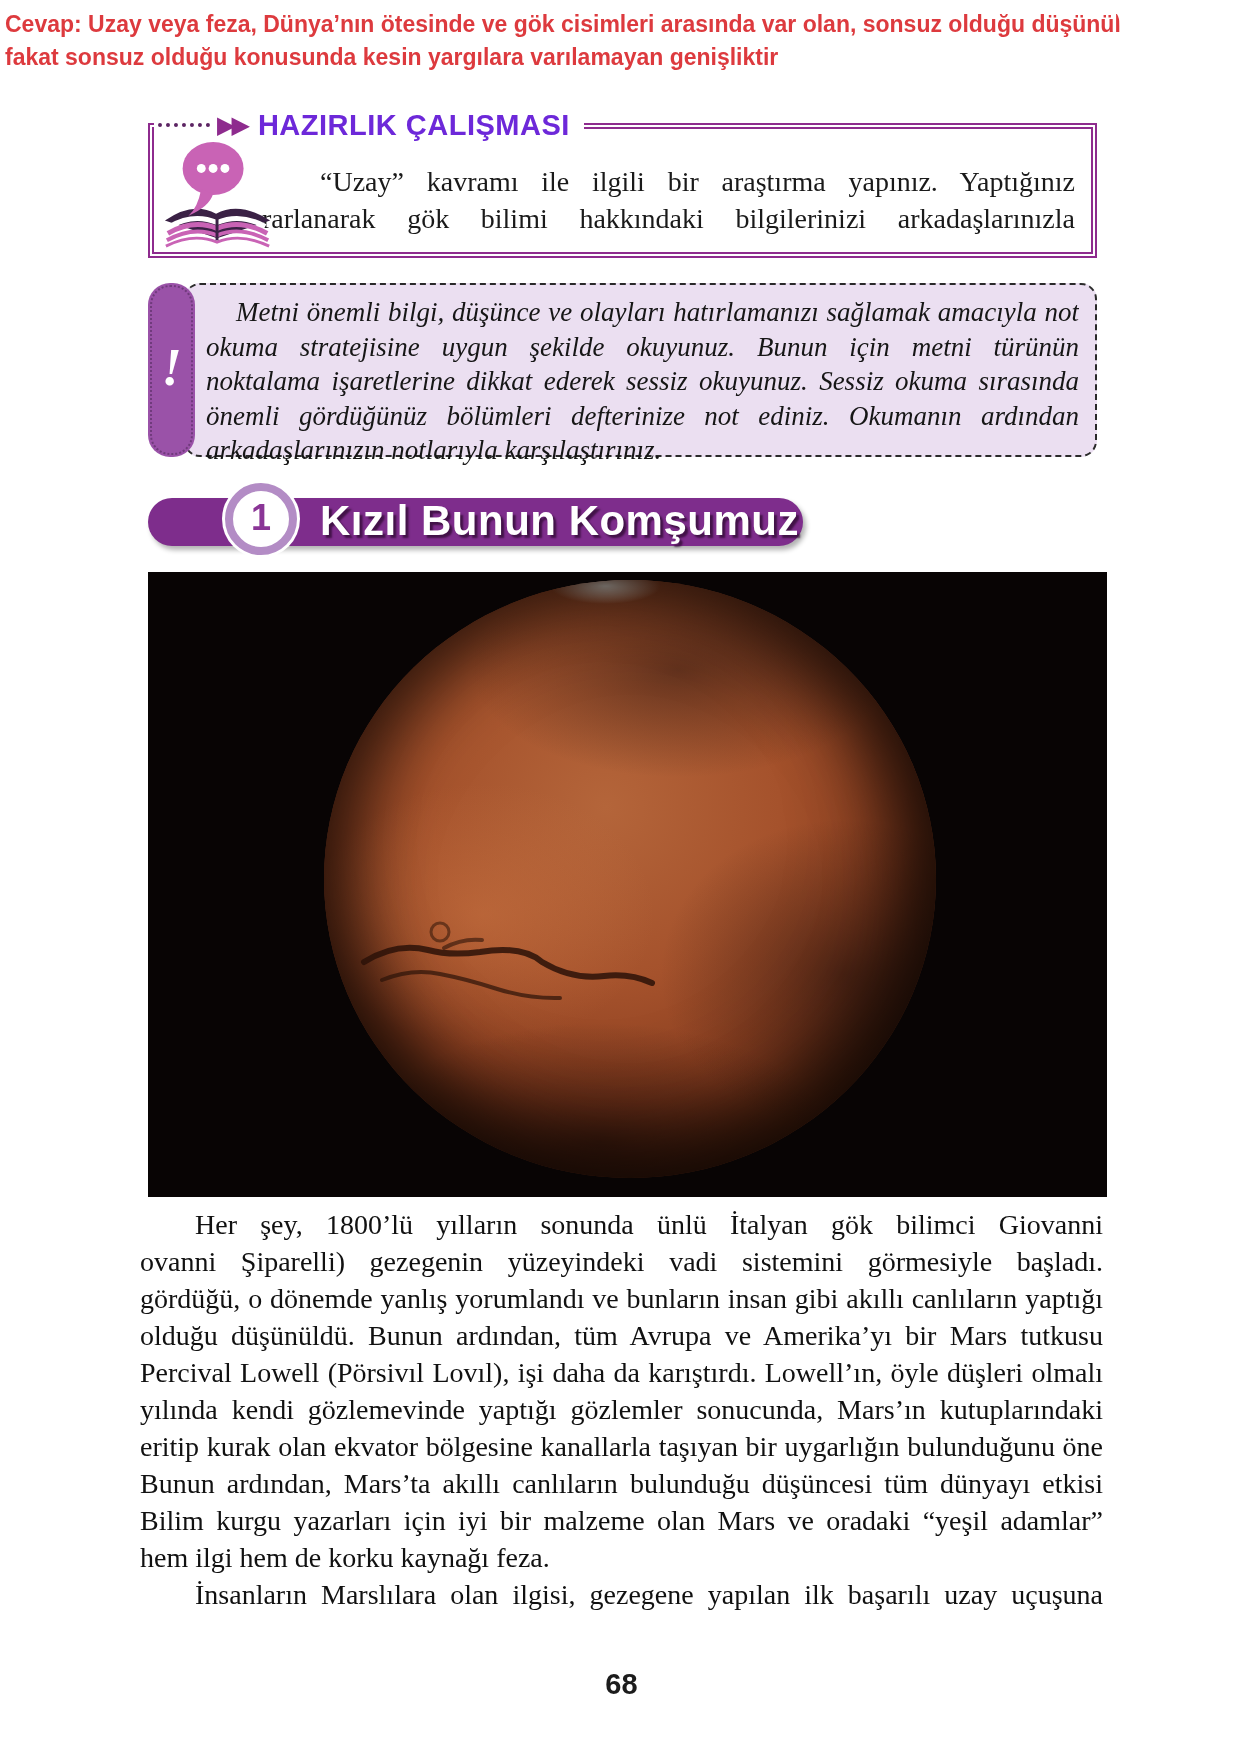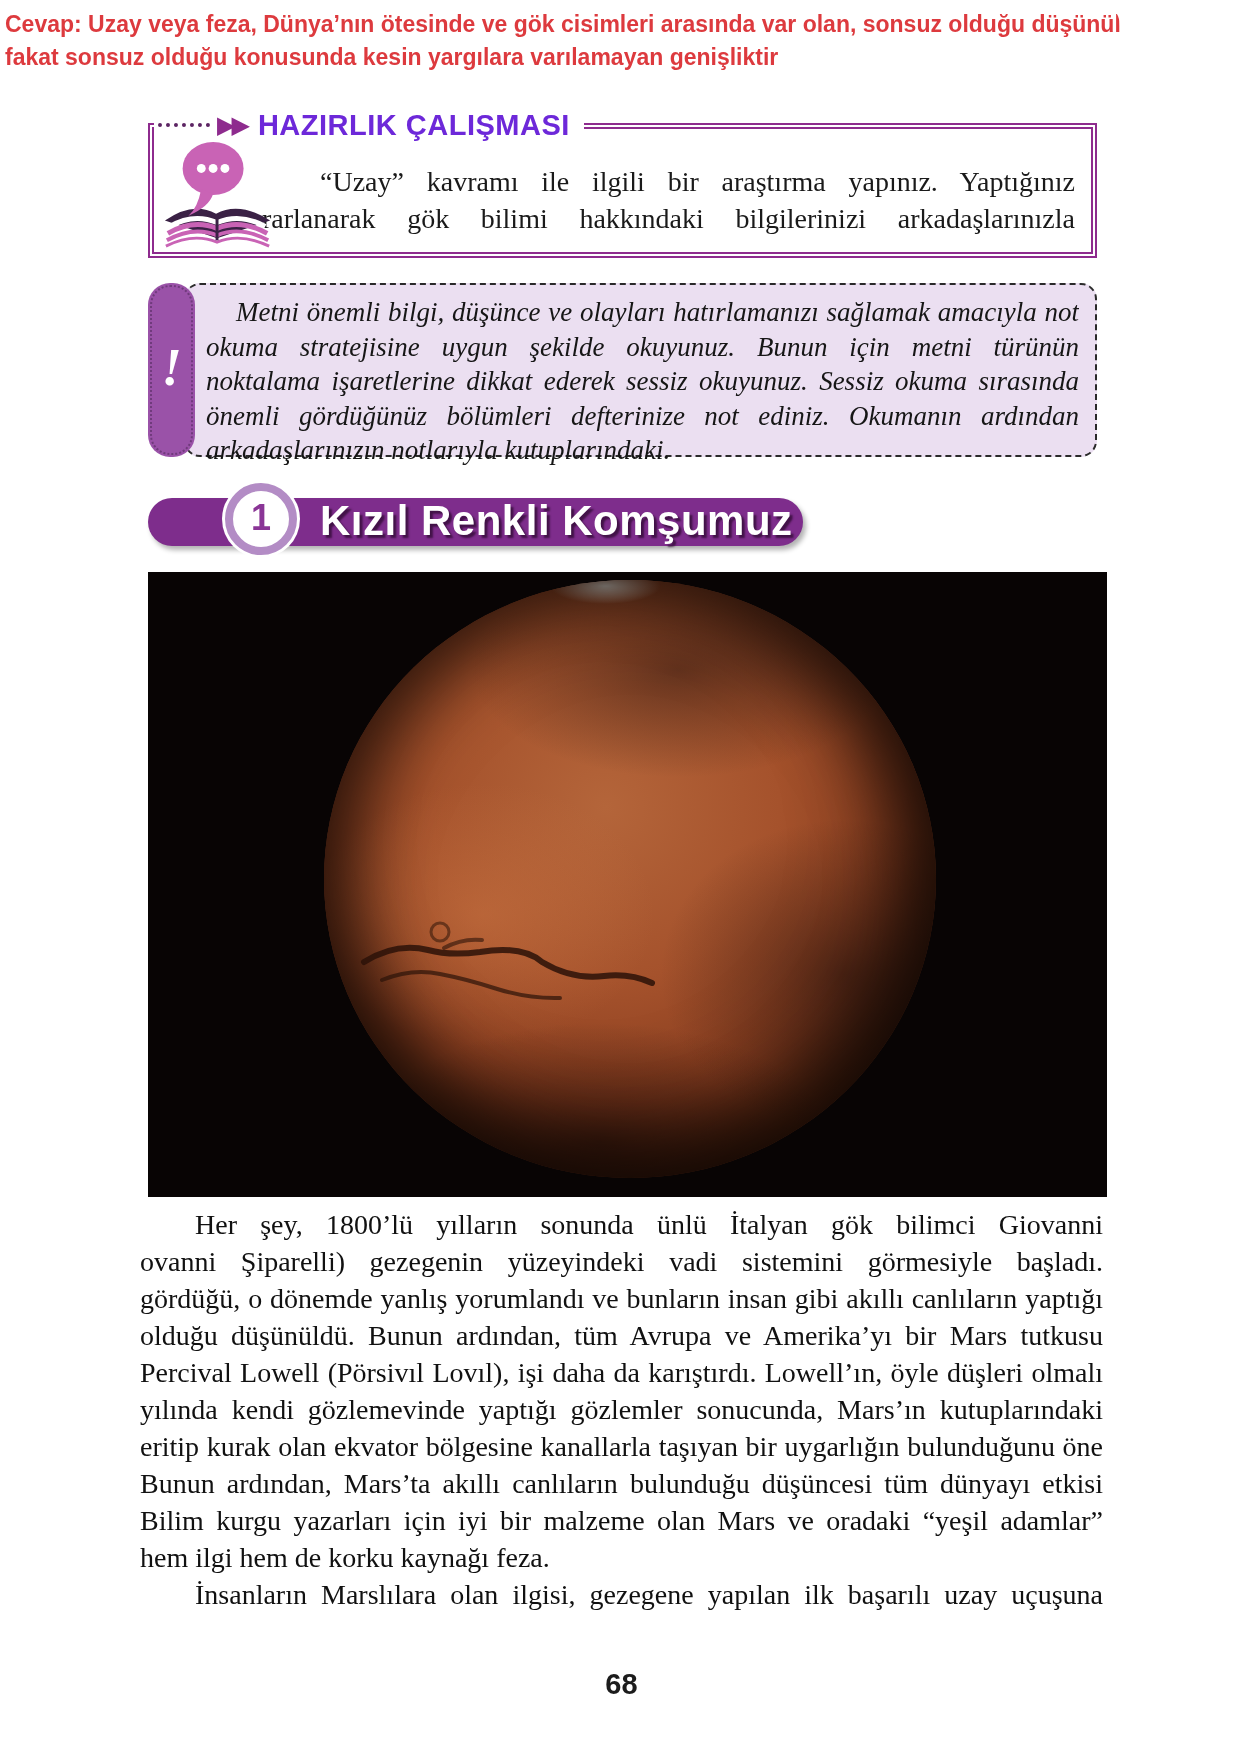--- a/index.html
+++ b/index.html
@@ -256,29 +256,29 @@
 
   <section class="note-row">
     <div class="note-tab">
       <span>!</span>
     </div>
     <div class="note-box text-lines">
         <div class="tl">Metni önemli bilgi, düşünce ve olayları hatırlamanızı sağlamak amacıyla not alarak</div>
         <div class="tl">okuma stratejisine uygun şekilde okuyunuz. Bunun için metni türünün özelliklerine ve</div>
         <div class="tl">noktalama işaretlerine dikkat ederek sessiz okuyunuz. Sessiz okuma sırasında metinde</div>
         <div class="tl">önemli gördüğünüz bölümleri defterinize not ediniz. Okumanın ardından notlarınızı</div>
-        <div class="tl">arkadaşlarınızın notlarıyla kutuplarındaki.</div>
+        <div class="tl">arkadaşlarınızın notlarıyla karşılaştırınız.</div>
       </div>
   </section>
 
   <div class="section-header">
     <div class="num-badge">
       <span>1</span>
     </div>
-    <span class="section-title">Kızıl Renkli Komşumuz</span>
+    <span class="section-title">Kızıl Bunun Komşumuz</span>
   </div>
 
   <figure class="mars-figure">
     <div class="planet">
       <svg class="canyon" viewBox="0 0 612 598" aria-hidden="true">
         <path d="M40 382 q32 -20 64 -12 q22 6 52 2 q42 -7 62 10 q30 18 62 14 q26 -3 48 7" stroke="#2b1208" stroke-width="6" fill="none" stroke-linecap="round" opacity="0.85"></path>
         <path d="M58 400 q30 -12 58 -6 q26 5 54 14 q34 11 66 10" stroke="#2b1208" stroke-width="4" fill="none" stroke-linecap="round" opacity="0.7"></path>
         <path d="M120 368 q18 -10 38 -8" stroke="#2b1208" stroke-width="4" fill="none" stroke-linecap="round" opacity="0.6"></path>
         <circle cx="116" cy="352" r="9" fill="none" stroke="#3a1a0c" stroke-width="3" opacity="0.6"></circle>
       </svg>

